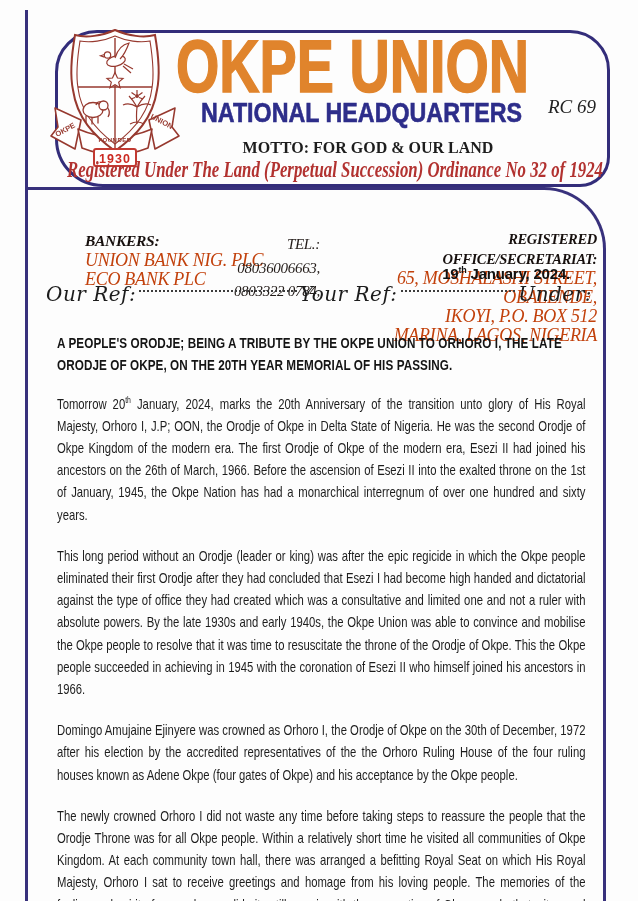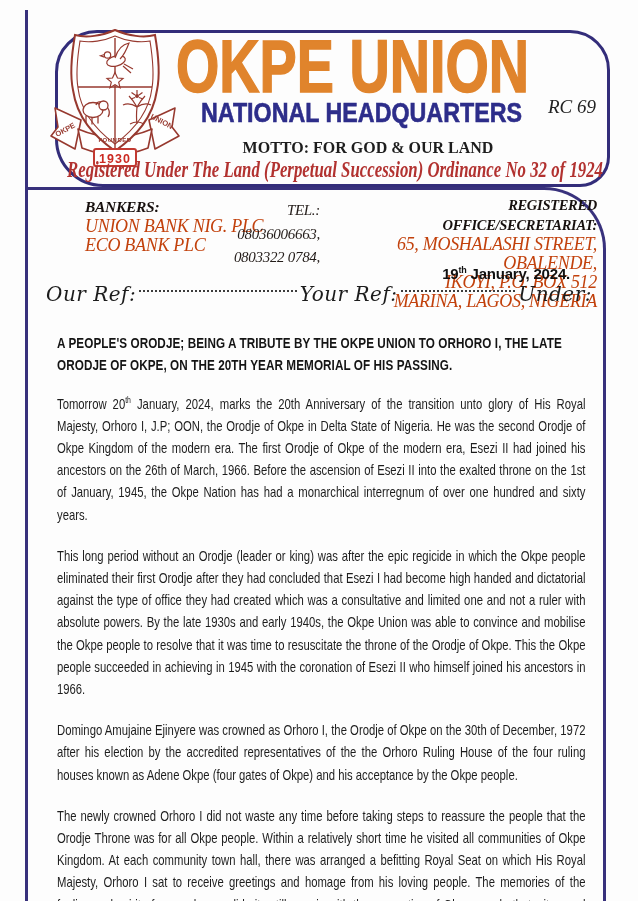--- a/index.html
+++ b/index.html
@@ -14,21 +14,21 @@
     border:3.5px solid #332d7a;border-radius:42px 40px 30px 48px;background:transparent;
   }
   .contact-box{
     position:absolute;left:25px;top:187px;width:575px;height:760px;
     border-top:3px solid #38317c;border-right:3.5px solid #38317c;border-left:3.5px solid #38317c;
     border-top-right-radius:62px;
   }
   
   .header-svg{position:absolute;left:0;top:0;width:638px;height:200px;pointer-events:none;}
   
-  .col{position:absolute;font-family:"Liberation Serif",serif;font-style:italic;letter-spacing:-0.3px;}
+  .col{position:absolute;font-family:"Liberation Serif",serif;font-style:italic;letter-spacing:-0.3px;margin-top:34px;}
   .col .lbl{font-weight:bold;font-size:15px;color:#17100e;}
   .col .ln{font-size:18px;color:#c2410c;line-height:19px;font-style:italic;}
   .col-bankers{left:85px;top:197px;}
   .col-bankers .lbl{font-size:15.5px;line-height:20px;}
   .col-tel{left:210px;top:199px;width:110px;text-align:right;font-size:15px;color:#241d1a;line-height:23.5px;}
   .col-office{left:383px;top:195px;width:214px;text-align:right;}
   .col-office .lbl{font-size:14.5px;line-height:20px;}
   .date-line{
     position:absolute;left:432px;top:265px;width:138px;text-align:right;
     font-weight:bold;font-size:15px;color:#111;letter-spacing:-0.2px;

